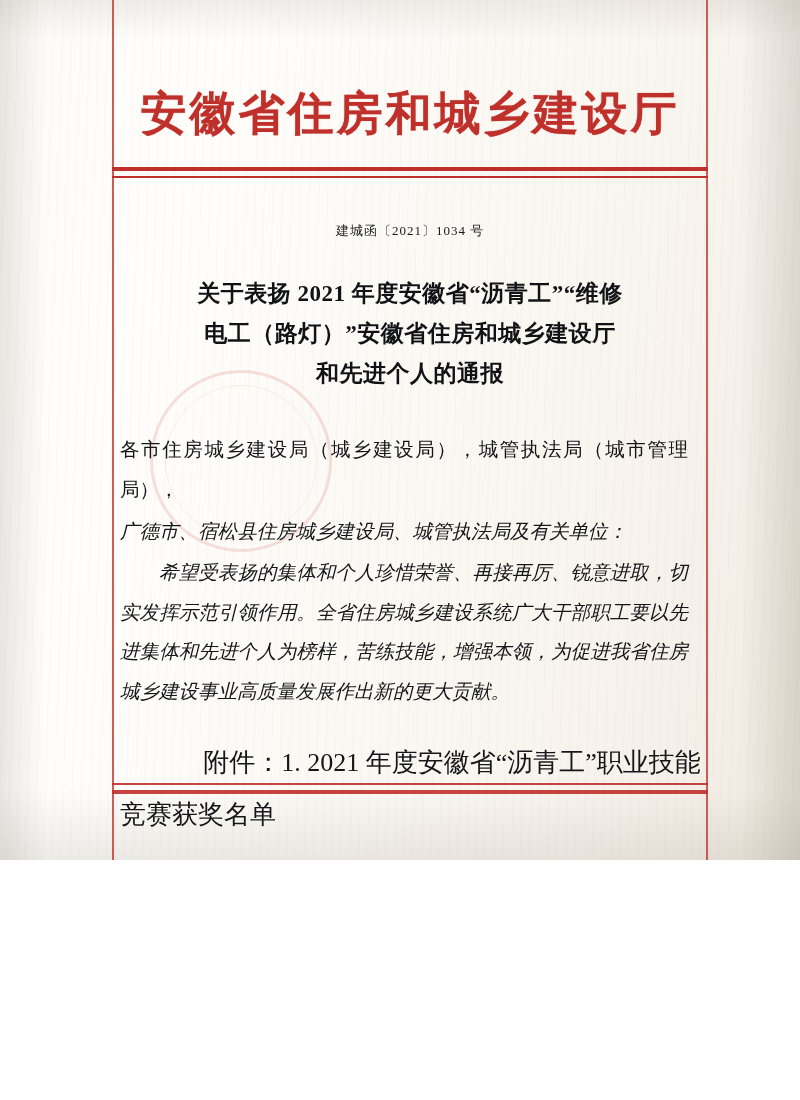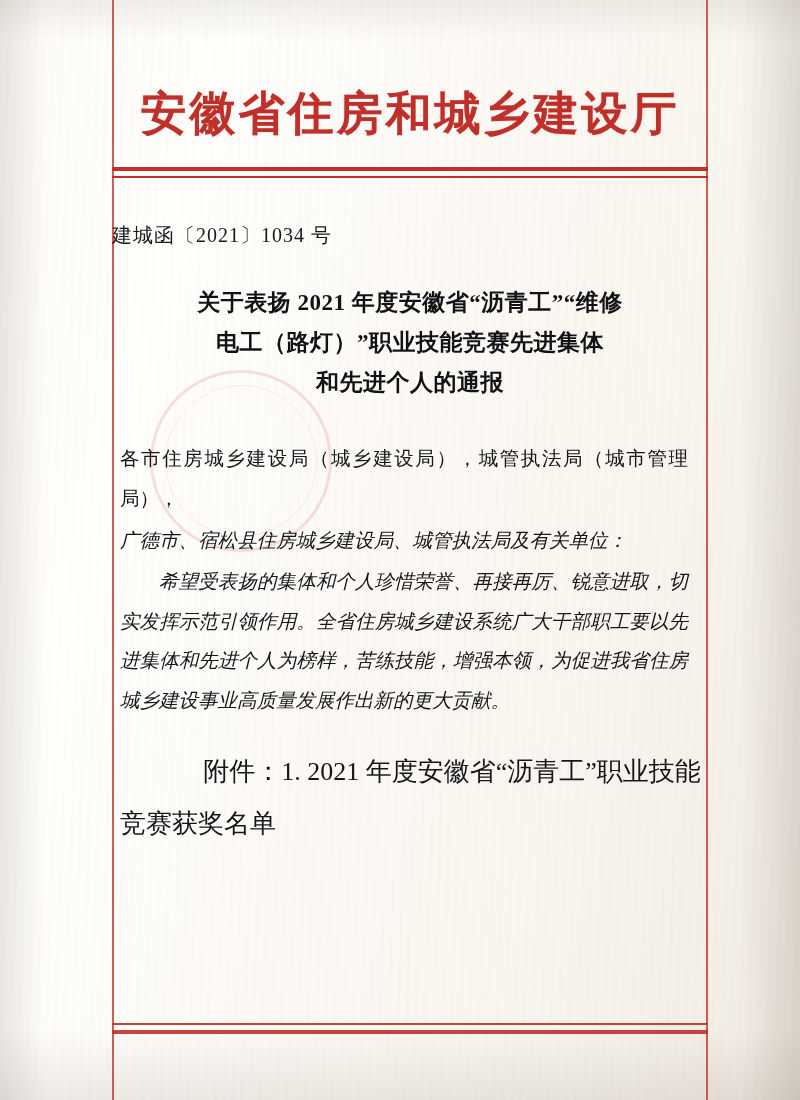--- a/index.html
+++ b/index.html
@@ -11,21 +11,21 @@
     height: 1100px;
     background: #ffffff;
     font-family: "Liberation Serif", "DejaVu Serif", serif;
     overflow: hidden;
   }
 
   
   .page {
     position: relative;
     width: 800px;
-    height: 1100px;
+    height: 860px;
     background:
       linear-gradient(105deg, #fdfbf7 0%, #fffefb 22%, #fbf8f3 55%, #f7f3ec 78%, #efe9e0 100%);
     box-sizing: border-box;
     overflow: hidden;
   }
 
   
   .scan-shade-left {
     position: absolute; top: 0; left: 0; width: 46px; height: 100%;
     background: linear-gradient(90deg, rgba(120,110,100,0.16), rgba(120,110,100,0));
@@ -91,22 +91,22 @@
   .masthead-rule-thin {
     margin: 5px auto 0 auto;
     width: 100%;
     height: 2px;
     background: #c0302b;
   }
 
   
   .doc-number {
     margin-top: 44px;
-    text-align: left;
-    font-size: 20px;
+    text-align: center;
+    font-size: 13px;
     color: #16181c;
     letter-spacing: 1px;
   }
 
   
   .doc-title {
     margin-top: 34px;
     text-align: center;
     font-weight: bold;
     font-size: 23px;
@@ -208,21 +208,21 @@
     <div class="masthead">
       <div class="masthead-title">安徽省住房和城乡建设厅</div>
       <div class="masthead-rule-thick"></div>
       <div class="masthead-rule-thin"></div>
     </div>
 
     <div class="doc-number">建城函〔2021〕1034 号</div>
 
     <div class="doc-title">
       <span class="ln">关于表扬 2021 年度安徽省“沥青工”“维修</span>
-      <span class="ln">电工（路灯）”职业技能竞赛先进集体</span>
+      <span class="ln">电工（路灯）”安徽省住房和城乡建设厅</span>
       <span class="ln">和先进个人的通报</span>
     </div>
 
     <div class="body-block">
       <p class="para">各市住房城乡建设局（城乡建设局），城管执法局（城市管理局），</p>
       <p class="para">广德市、宿松县住房城乡建设局、城管执法局及有关单位：</p>
       <p class="para indent">希望受表扬的集体和个人珍惜荣誉、再接再厉、锐意进取，切实发挥示范引领作用。全省住房城乡建设系统广大干部职工要以先进集体和先进个人为榜样，苦练技能，增强本领，为促进我省住房城乡建设事业高质量发展作出新的更大贡献。</p>
     </div>
 
     <div class="attach">附件：1. 2021 年度安徽省“沥青工”职业技能竞赛获奖名单</div>

